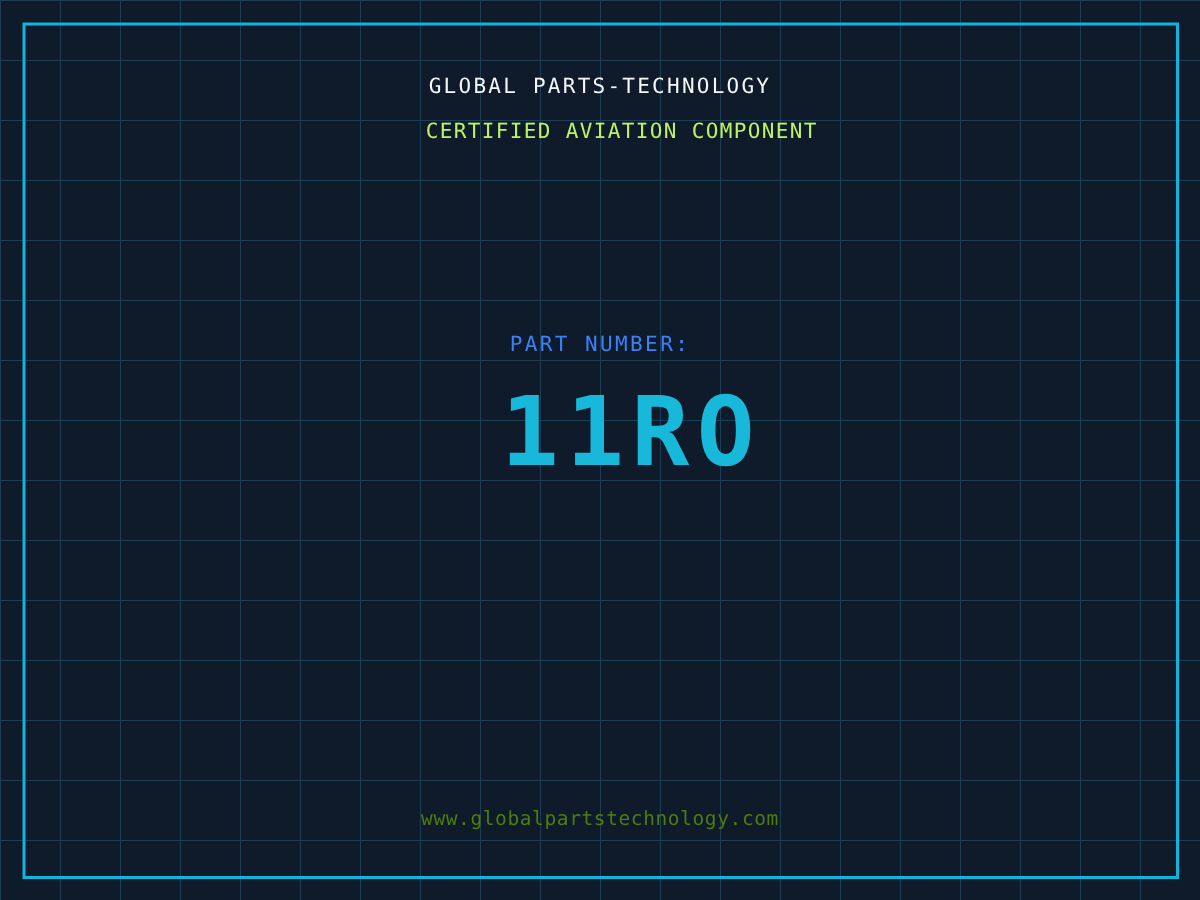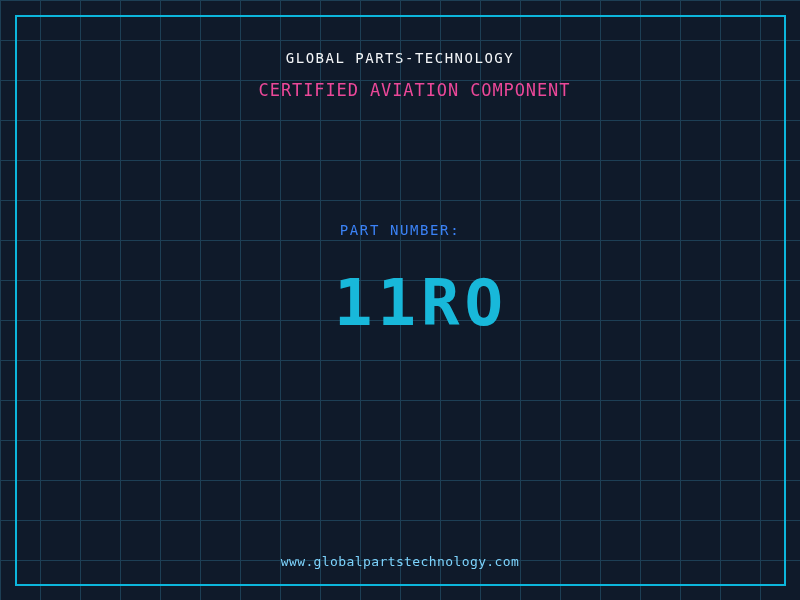--- a/index.html
+++ b/index.html
@@ -41,47 +41,47 @@
   .company-name {
     top: 50px;
     font-size: 14px;
     font-weight: normal;
     letter-spacing: 1.5px;
     color: #f4f6f8;
   }
 
   .tagline {
     top: 80px;
-    font-size: 17px;
+    font-size: 14px;
     letter-spacing: 0.9px;
-    color: #ec4899;
+    color: #bef264;
     margin-left: 29px;
   }
 
   .part-label {
     top: 222px;
     font-size: 14px;
     letter-spacing: 1.6px;
     color: #3b82f6;
   }
 
   .part-number {
-    top: 266px;
+    top: 252px;
     font-size: 64px;
     font-weight: bold;
     letter-spacing: 5px;
     color: #18b8da;
     margin-left: 42px;
   }
 
   .website {
-    top: 554px;
+    top: 539px;
     font-size: 13px;
     letter-spacing: 0.4px;
-    color: #7dd3fc;
+    color: #4d7c0f;
   }
 </style>
 </head>
 <body>
 
 <div class="frame"></div>
 
 <div class="txt company-name">GLOBAL PARTS-TECHNOLOGY</div>
 
 <div class="txt tagline">CERTIFIED AVIATION COMPONENT</div>

